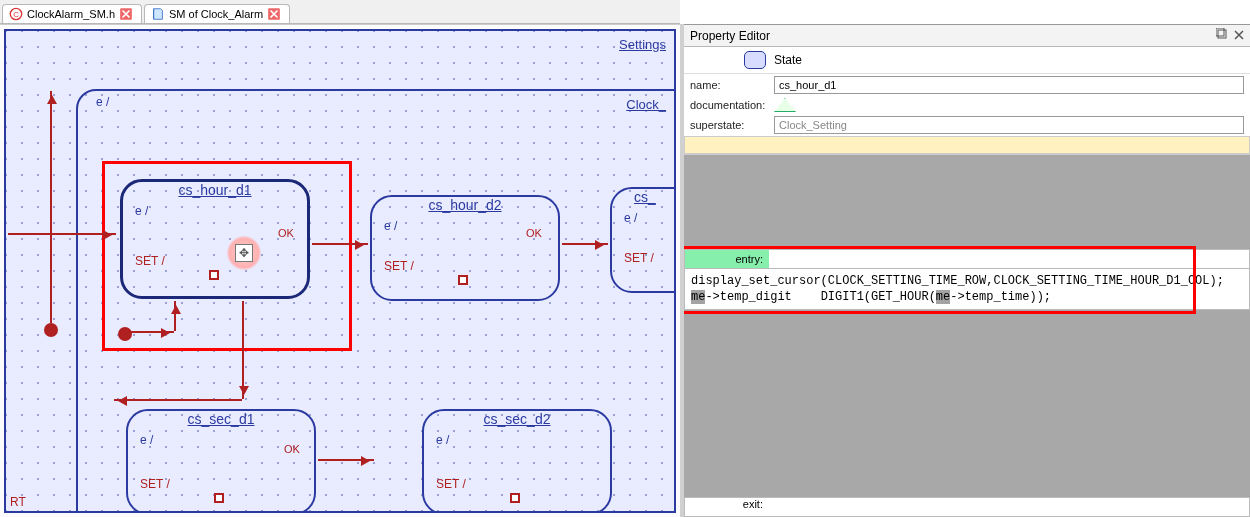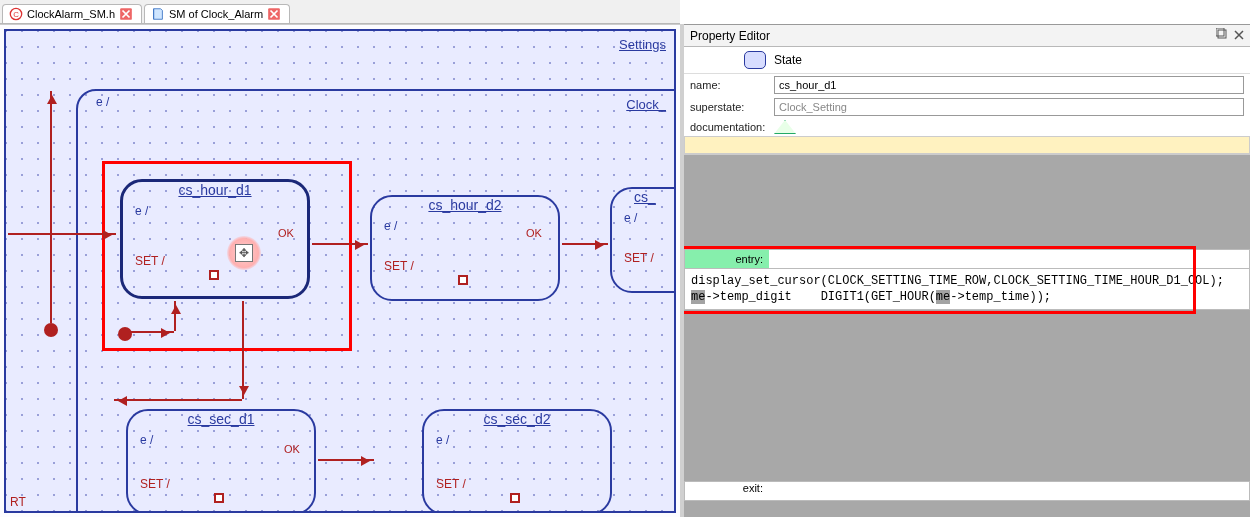--- a/index.html
+++ b/index.html
@@ -205,21 +205,21 @@
   .code-area {
     background:#fff; border:1px solid #bbb; border-top:none;
     font-family: Consolas, "Courier New", monospace;
     font-size:12px; padding:4px 6px; line-height:16px;
     white-space:pre;
   }
   .red-rect-right { border:3px solid #f00; position:absolute; left:-3px; right:54px; top:91px; height:68px; }
   .me-hl { background:#a3a3a3; }
 
   .exit-row{
-    position:absolute; left:0; right:0; bottom:16px;
+    position:absolute; left:0; right:0; bottom:0;
     display:flex; background:#fff; border:1px solid #bbb;
   }
   .exit-row label{ width:84px;text-align:right;padding-right:6px;font-size:11px;}
   .exit-row input{ flex:1;border:none;height:18px;font-size:11px;padding:1px 4px;}
 </style>
 </head>
 <body>
 
 <div class="tabs-row">
   <div class="tab">
@@ -347,26 +347,26 @@
       <span class="kind-icon"></span>
       <span>State</span>
     </div>
 
     <div class="form-area">
       <div class="form-row">
         <label>name:</label>
         <input type="text" value="cs_hour_d1" style="">
       </div>
       <div class="form-row">
+        <label>documentation:</label>
+        <span class="doc-toggle"></span>
+      </div>
+      <div class="form-row">
         <label>superstate:</label>
         <input type="text" readonly="" value="Clock_Setting" style="">
-      </div>
-      <div class="form-row">
-        <label>documentation:</label>
-        <span class="doc-toggle"></span>
       </div>
       <div class="yellow-band"></div>
     </div>
 
     <div class="grey-body">
       <div class="entry-block">
         <div class="entry-label-row">
           <label>entry:</label>
           <input type="text" value="" style="">
         </div>

